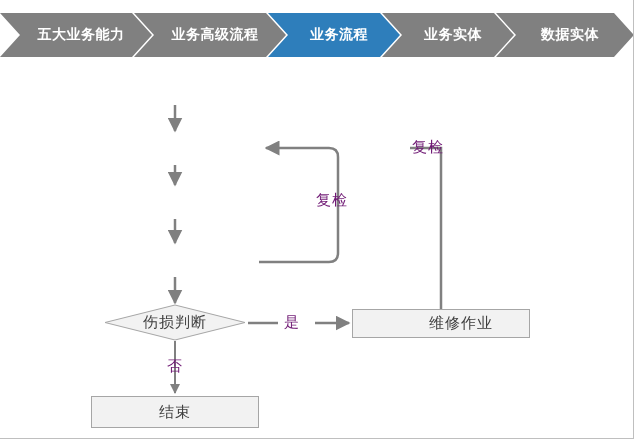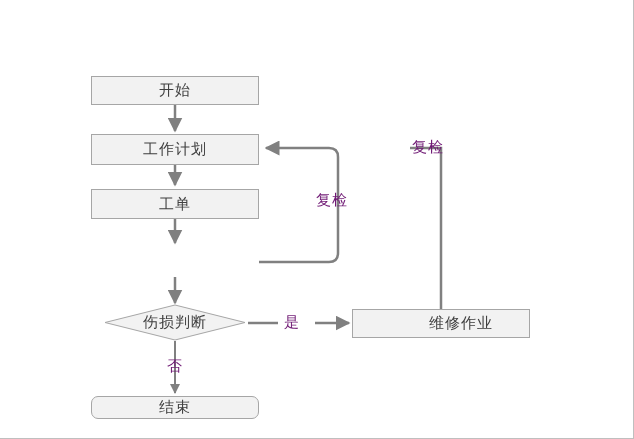--- a/index.html
+++ b/index.html
@@ -86,20 +86,37 @@
     letter-spacing: 1px;
     pointer-events: none;
   }
   svg { position: absolute; left: 0; top: 0; }
 </style>
 </head>
 <body>
 
 <div id="page">
 
+  <div id="breadcrumb">
+    <div class="chev first" style="left:0px;  width:152px; background:#808080;">
+      <span class="chev-label">五大业务能力</span>
+    </div>
+    <div class="chev" style="left:134px; width:152px; background:#808080;">
+      <span class="chev-label">业务高级流程</span>
+    </div>
+    <div class="chev" style="left:268px; width:132px; background:#2e7ebb;">
+      <span class="chev-label">业务流程</span>
+    </div>
+    <div class="chev" style="left:382px; width:132px; background:#808080;">
+      <span class="chev-label">业务实体</span>
+    </div>
+    <div class="chev" style="left:496px; width:138px; background:#808080;">
+      <span class="chev-label">数据实体</span>
+    </div>
+  </div>
 
   <svg id="flow" width="634" height="439">
     <defs>
       <marker id="arrow" viewBox="0 0 10 10" refX="9" refY="5" markerWidth="6" markerHeight="6" orient="auto-start-reverse">
         <path d="M 0 0 L 10 5 L 0 10 z" fill="#808080"></path>
       </marker>
       <marker id="arrowThin" viewBox="0 0 10 10" refX="9" refY="5" markerWidth="5" markerHeight="5" orient="auto-start-reverse">
         <path d="M 0 0 L 10 5 L 0 10 z" fill="#808080"></path>
       </marker>
     </defs>
@@ -119,42 +136,33 @@
 
     <path d="M 259 262 L 329 262 Q 338 262 338 253 L 338 157 Q 338 148 329 148 L 266 148" fill="none" stroke="#808080" stroke-width="2.5" marker-end="url(#arrow)"></path>
 
     <path d="M 441 309 L 441 148 L 410 148" fill="none" stroke="#808080" stroke-width="2.5"></path>
   </svg>
 
   <svg width="634" height="439" style="position:absolute;left:0;top:0;pointer-events:none;">
     <polygon points="175,305 245,322.5 175,340 105,322.5" fill="#f2f2f2" stroke="#a6a6a6" stroke-width="1"></polygon>
   </svg>
 
-  <div class="node" style="left:91px;  top:76px;  width:168px; height:29px;">
-    <span>开始</span>
-  </div>
 
-  <div class="node" style="left:91px;  top:134px; width:168px; height:31px;">
-    <span>工作计划</span>
-  </div>
 
-  <div class="node" style="left:91px;  top:189px; width:168px; height:30px;">
-    <span>工单</span>
-  </div>
 
 
   <div class="diamond-text" style="left:110px; top:308px; width:130px; height:29px;">
     <span>伤损判断</span>
   </div>
 
   <div class="node" style="left:352px; top:309px; width:178px; height:29px;padding-left:40px;">
     <span>维修作业</span>
   </div>
 
-  <div class="node" style="left:91px;  top:396px; width:168px; height:23px;border-radius:7px;">
+  <div class="node" style="left:91px;  top:396px; width:168px; height:32px;">
     <span>结束</span>
   </div>
 
   <div class="edge-label" style="left:316px; top:191px;">复检</div>
 
   <div class="edge-label" style="left:412px; top:138px;">复检</div>
 
   <div class="edge-label" style="left:284px; top:313px;">是</div>
 
   <div class="edge-label" style="left:167px; top:357px;">否</div>

